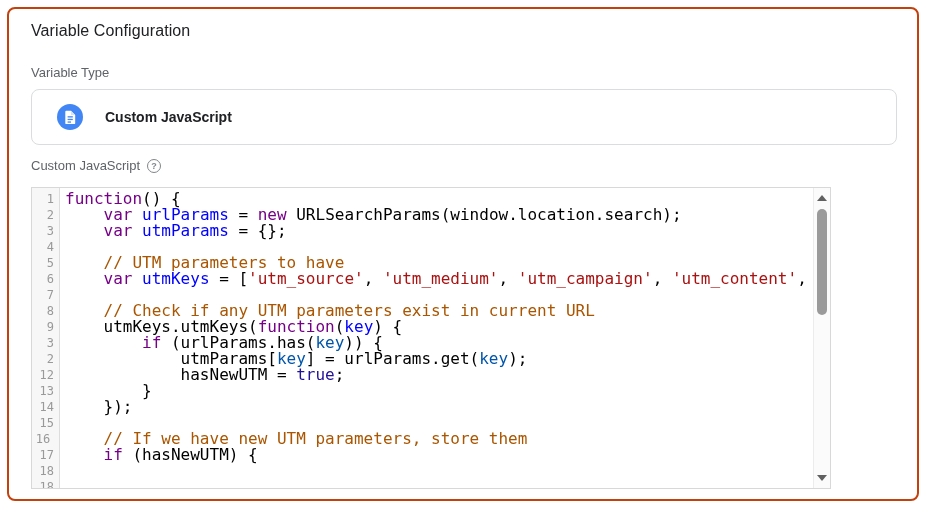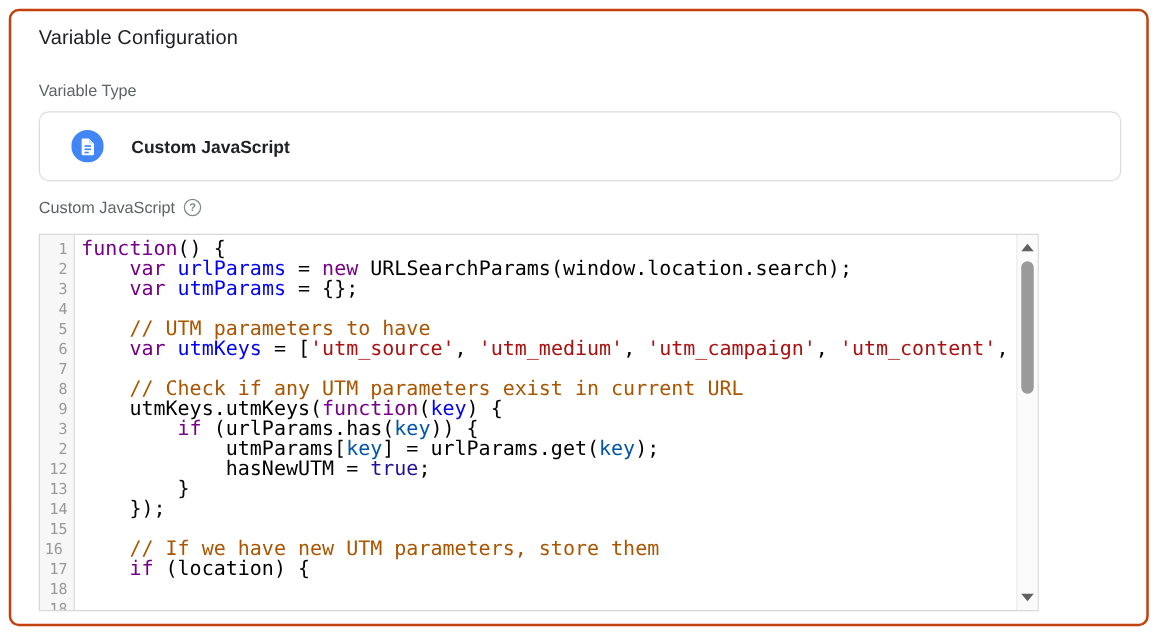--- a/index.html
+++ b/index.html
@@ -137,21 +137,21 @@
         <div class="cl">&nbsp;</div>
         <div class="cl"><span style="color: rgb(170, 85, 0);">    // Check if any UTM parameters exist in current URL</span></div>
         <div class="cl"><span style="color: rgb(0, 0, 0);">    utmKeys.utmKeys(</span><span style="color: rgb(119, 0, 136);">function</span><span style="color: rgb(0, 0, 0);">(</span><span style="color: rgb(0, 0, 255);">key</span><span style="color: rgb(0, 0, 0);">) {</span></div>
         <div class="cl"><span style="color: rgb(0, 0, 0);">        </span><span style="color: rgb(119, 0, 136);">if</span><span style="color: rgb(0, 0, 0);"> (urlParams.has(</span><span style="color: rgb(0, 85, 170);">key</span><span style="color: rgb(0, 0, 0);">)) {</span></div>
         <div class="cl"><span style="color: rgb(0, 0, 0);">            utmParams[</span><span style="color: rgb(0, 85, 170);">key</span><span style="color: rgb(0, 0, 0);">] = urlParams.get(</span><span style="color: rgb(0, 85, 170);">key</span><span style="color: rgb(0, 0, 0);">);</span></div>
         <div class="cl"><span style="color: rgb(0, 0, 0);">            hasNewUTM = </span><span style="color: rgb(34, 17, 153);">true</span><span style="color: rgb(0, 0, 0);">;</span></div>
         <div class="cl"><span style="color: rgb(0, 0, 0);">        }</span></div>
         <div class="cl"><span style="color: rgb(0, 0, 0);">    });</span></div>
         <div class="cl">&nbsp;</div>
         <div class="cl"><span style="color: rgb(170, 85, 0);">    // If we have new UTM parameters, store them</span></div>
-        <div class="cl"><span style="color: rgb(0, 0, 0);">    </span><span style="color: rgb(119, 0, 136);">if</span><span style="color: rgb(0, 0, 0);"> (location) {</span></div>
+        <div class="cl"><span style="color: rgb(0, 0, 0);">    </span><span style="color: rgb(119, 0, 136);">if</span><span style="color: rgb(0, 0, 0);"> (hasNewUTM) {</span></div>
       </div>
     <div class="sb">
       <div class="sb-up"></div>
       <div class="sb-thumb" style="background: rgb(154, 154, 154);"></div>
       <div class="sb-down"></div>
     </div>
   </div>
 
 </div>
 

